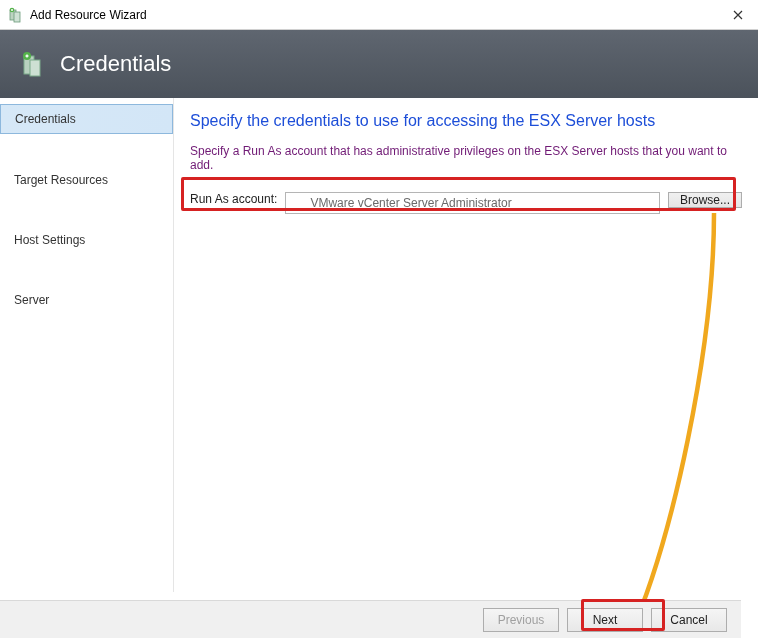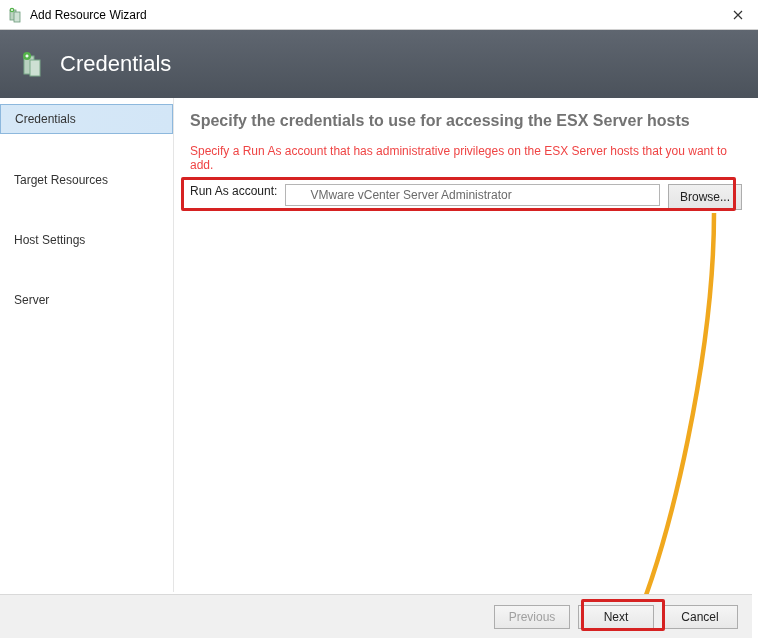--- a/index.html
+++ b/index.html
@@ -83,29 +83,29 @@
       border: 1px solid #8db8dd;
       color: #333;
       margin: 0;
     }
     .main {
       flex: 1;
       padding: 14px 16px 0 16px;
       position: relative;
     }
     .main-heading {
-      color: #737373;
+      color: #1d4ed8;
       font-size: 16px;
-      font-weight: 700;
+      font-weight: 400;
       margin-bottom: 14px;
     }
     .main-desc {
       font-size: 12px;
-      color: #ef4444;
-      margin-bottom: 12px;
+      color: #701a75;
+      margin-bottom: 20px;
     }
     .field-row {
       display: flex;
       align-items: flex-start;
       gap: 8px;
     }
     .field-label {
       font-size: 12px;
       color: #222;
       white-space: nowrap;
@@ -113,21 +113,21 @@
     .field-input {
       flex: 1;
       height: 22px;
       border: 1px solid #b5b5b5;
       background: #ffffff;
       font-size: 12px;
       padding: 0 24px;
       color: #6a6a6a;
     }
     .browse-btn {
-      height: 26px;
+      height: 16px;
       min-width: 74px;
       border: 1px solid #adadad;
       background: linear-gradient(to bottom, #f0f0f0, #e5e5e5);
       font-size: 12px;
       color: #222;
       cursor: pointer;
     }
     .highlight-box {
       position: absolute;
       border: 3px solid #d62222;
@@ -136,23 +136,23 @@
     }
     .hl-field {
       left: 7px;
       top: 79px;
       width: 555px;
       height: 34px;
     }
     .footer {
       position: absolute;
       left: 0;
-      right: 6px;
+      right: 17px;
       bottom: 0;
-      height: 44px;
+      height: 38px;
       border-top: 1px solid #d9d9d9;
       background: #f0f0f0;
       display: flex;
       justify-content: flex-end;
       align-items: center;
       padding-right: 14px;
       gap: 8px;
     }
     .footer-btn {
       height: 24px;

